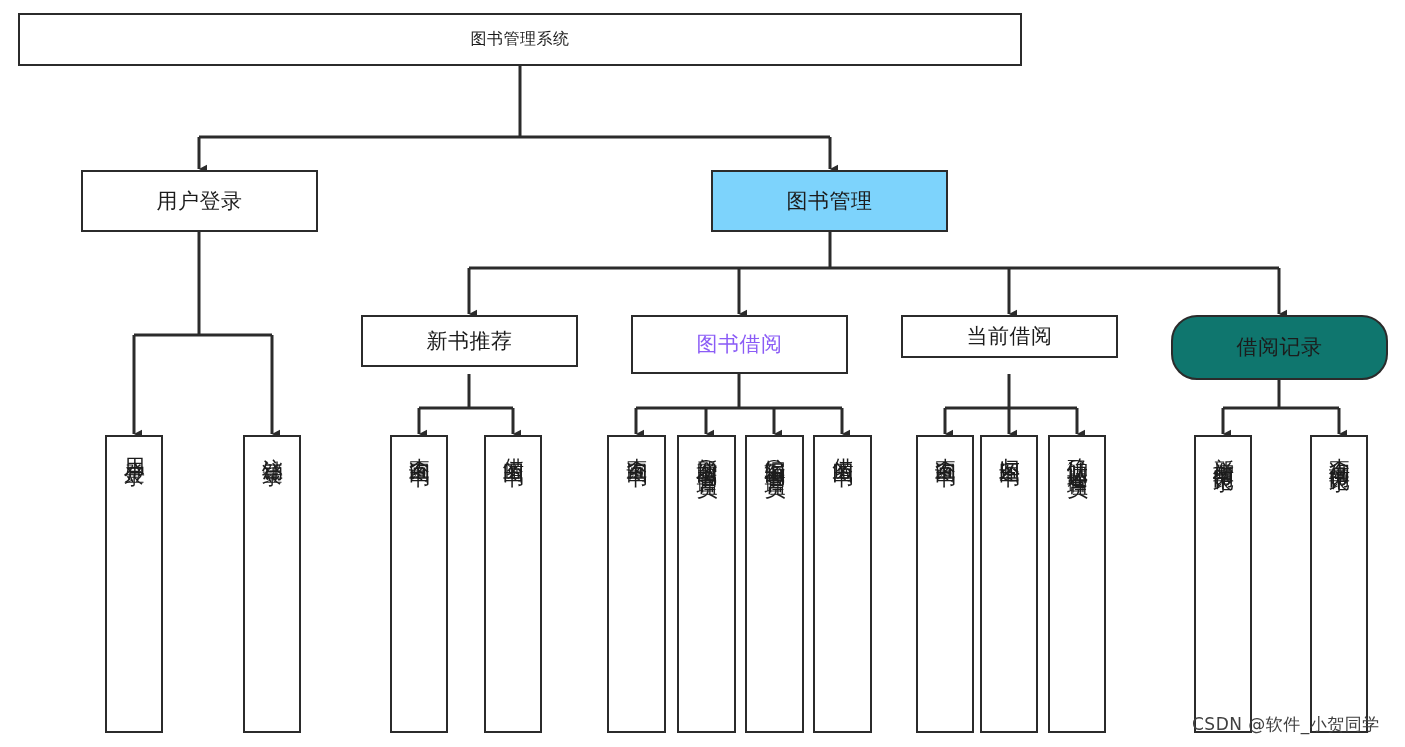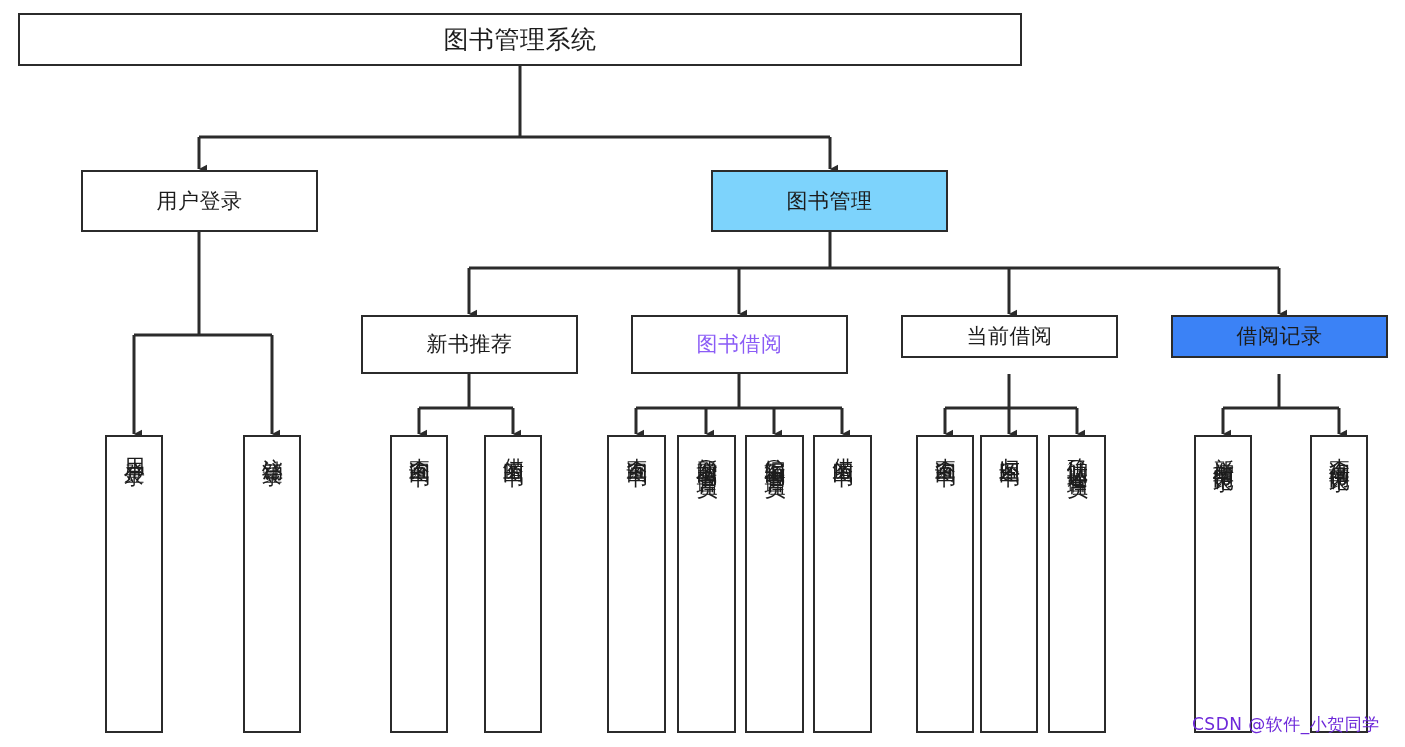--- a/index.html
+++ b/index.html
@@ -41,21 +41,21 @@
     text-align: center;
     line-height: 1.18;
     letter-spacing: 0.5px;
     white-space: nowrap;
   }
   
   .node.horiz .node-label {
     font-size: 21px;
   }
   .node.root .node-label {
-    font-size: 25px;
+    font-size: 16px;
   }
   
   .node.vert {
     align-items: flex-start;
     justify-content: center;
     padding-top: 4px;
   }
   .node.vert .node-label {
     writing-mode: vertical-rl;
     text-orientation: upright;
@@ -124,30 +124,30 @@
   <div id="node-layer">
       <div class="node horiz root" style="left: 18px; top: 13px; width: 1004px; height: 53px; border-color: rgb(43, 43, 43); background: rgb(255, 255, 255); color: rgb(28, 28, 28);">
         <span class="node-label">图书管理系统</span>
       </div>
       <div class="node horiz" style="left: 81px; top: 170px; width: 237px; height: 62px; border-color: rgb(43, 43, 43); background: rgb(255, 255, 255); color: rgb(28, 28, 28);">
         <span class="node-label">用户登录</span>
       </div>
       <div class="node horiz" style="left: 711px; top: 170px; width: 237px; height: 62px; border-color: rgb(43, 43, 43); background: #7dd3fc; color: rgb(28, 28, 28);">
         <span class="node-label">图书管理</span>
       </div>
-      <div class="node horiz" style="left: 361px; top: 315px; width: 217px; height: 59px; border-color: rgb(43, 43, 43); background: rgb(255, 255, 255); color: rgb(28, 28, 28);">
+      <div class="node horiz" style="left: 361px; top: 315px; width: 217px; height: 52px; border-color: rgb(43, 43, 43); background: rgb(255, 255, 255); color: rgb(28, 28, 28);">
         <span class="node-label">新书推荐</span>
       </div>
       <div class="node horiz" style="left: 631px; top: 315px; width: 217px; height: 59px; border-color: rgb(43, 43, 43); background: rgb(255, 255, 255); color: #8b5cf6;">
         <span class="node-label">图书借阅</span>
       </div>
       <div class="node horiz" style="left: 901px; top: 315px; width: 217px; height: 43px; border-color: rgb(43, 43, 43); background: rgb(255, 255, 255); color: rgb(28, 28, 28);">
         <span class="node-label">当前借阅</span>
       </div>
-      <div class="node horiz" style="left: 1171px; top: 315px; width: 217px; height: 43px; border-color: rgb(43, 43, 43); background: #3b82f6; color: rgb(28, 28, 28);">
+      <div class="node horiz" style="left: 1171px; top: 315px; width: 217px; height: 65px; border-color: rgb(43, 43, 43); background: #0f766e; color: rgb(28, 28, 28); border-radius: 26px;">
         <span class="node-label">借阅记录</span>
       </div>
       <div class="node vert" style="left: 105px; top: 435px; width: 58px; height: 298px; border-color: rgb(43, 43, 43); background: rgb(255, 255, 255); color: rgb(28, 28, 28);">
         <span class="node-label">用户登录</span>
       </div>
       <div class="node vert" style="left: 243px; top: 435px; width: 58px; height: 298px; border-color: rgb(43, 43, 43); background: rgb(255, 255, 255); color: rgb(28, 28, 28);">
         <span class="node-label">注销登录</span>
       </div>
       <div class="node vert" style="left: 390px; top: 435px; width: 58px; height: 298px; border-color: rgb(43, 43, 43); background: rgb(255, 255, 255); color: rgb(28, 28, 28);">
         <span class="node-label">查询图书</span>
@@ -177,15 +177,15 @@
         <span class="node-label">确认归还（管理员）</span>
       </div>
       <div class="node vert" style="left: 1194px; top: 435px; width: 58px; height: 298px; border-color: rgb(43, 43, 43); background: rgb(255, 255, 255); color: rgb(28, 28, 28);">
         <span class="node-label">新增借阅记录</span>
       </div>
       <div class="node vert" style="left: 1310px; top: 435px; width: 58px; height: 298px; border-color: rgb(43, 43, 43); background: rgb(255, 255, 255); color: rgb(28, 28, 28);">
         <span class="node-label">查询借阅记录</span>
       </div>
     </div>
 
-  <div class="watermark" style="left: 1192px; top: 713px; color: #6d28d9;">CSDN @软件_小贺同学</div>
+  <div class="watermark" style="left: 1192px; top: 713px; color: #404040;">CSDN @软件_小贺同学</div>
 
 </div>
 
 </body></html>

